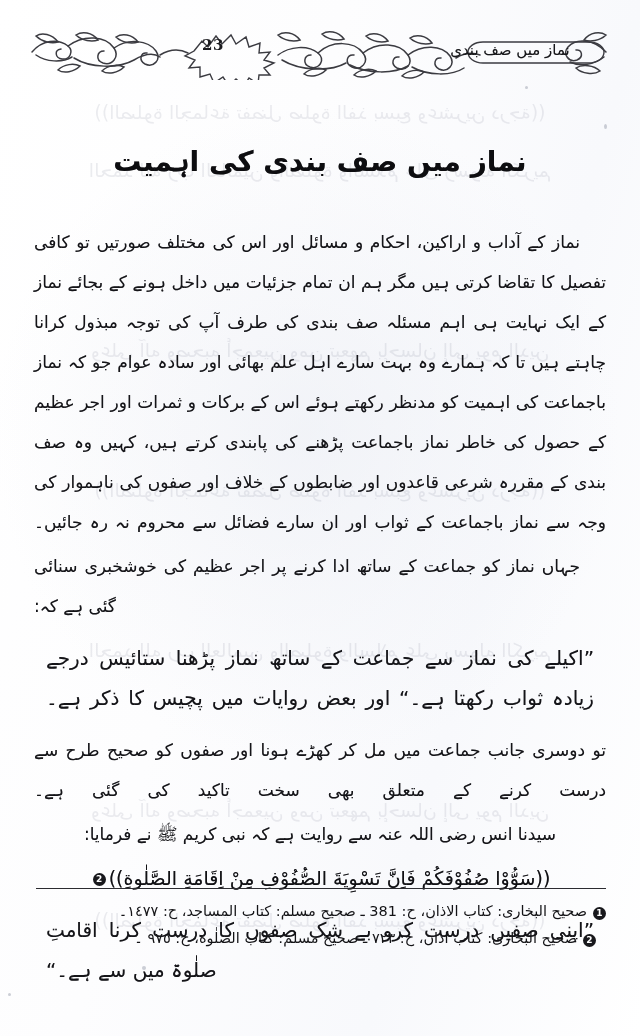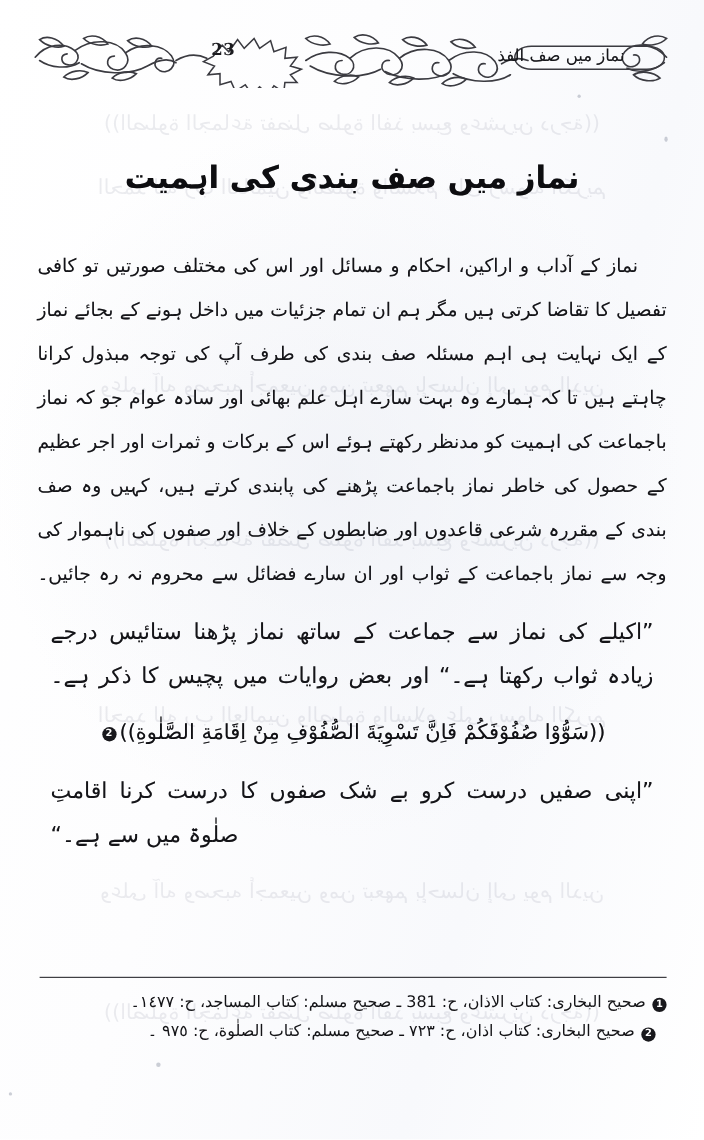--- a/index.html
+++ b/index.html
@@ -62,21 +62,21 @@
     font-size: 15px;
     color: #17171b;
     letter-spacing: 0.4px;
     text-shadow: 0 0 0.5px rgba(0,0,0,0.35);
   }
   .page-number {
     position: absolute;
     top: 36px;
     left: 192px;
     width: 42px;
-    text-align: left;
+    text-align: center;
     font-family: "DejaVu Serif", serif;
     font-size: 15px;
     font-weight: 700;
     color: #1b1b1f;
     letter-spacing: 0.5px;
   }
 
   
   .main-heading {
     position: absolute;
@@ -269,33 +269,36 @@
 
         <path d="M578 30 C 566 17, 548 16, 540 25 C 534 32, 541 41, 549 38 C 556 35, 554 27, 548 28"></path>
         <path d="M576 35 C 566 43, 552 45, 542 40"></path>
         <path d="M556 18 C 562 10, 572 9, 578 13 C 572 19, 562 20, 556 18 Z"></path>
         <path d="M548 46 C 554 52, 566 53, 572 49 C 566 43, 554 42, 548 46 Z"></path>
       </g>
     </svg>
   </div>
 
   <div class="page-number">23</div>
-  <div class="header-title">نماز میں صف الفذ</div>
+  <div class="header-title">نماز میں صف بندی</div>
 
   <h1 class="main-heading">نماز میں صف بندی کی اہمیت</h1>
 
   <div class="body-col">
 
     <p class="para">نماز کے آداب و اراکین، احکام و مسائل اور اس کی مختلف صورتیں تو کافی تفصیل کا تقاضا کرتی ہیں مگر ہم ان تمام جزئیات میں داخل ہونے کے بجائے نماز کے ایک نہایت ہی اہم مسئلہ صف بندی کی طرف آپ کی توجہ مبذول کرانا چاہتے ہیں تا کہ ہمارے وہ بہت سارے اہل علم بھائی اور سادہ عوام جو کہ نماز باجماعت کی اہمیت کو مدنظر رکھتے ہوئے اس کے برکات و ثمرات اور اجر عظیم کے حصول کی خاطر نماز باجماعت پڑھنے کی پابندی کرتے ہیں، کہیں وہ صف بندی کے مقررہ شرعی قاعدوں اور ضابطوں کے خلاف اور صفوں کی ناہموار کی وجہ سے نماز باجماعت کے ثواب اور ان سارے فضائل سے محروم نہ رہ جائیں۔</p>
 
+    <p class="para tail-left">جہاں نماز کو جماعت کے ساتھ ادا کرنے پر اجر عظیم کی خوشخبری سنائی گئی ہے کہ:</p>
 
 
     <p class="translation">”اکیلے کی نماز سے جماعت کے ساتھ نماز پڑھنا ستائیس درجے زیادہ ثواب رکھتا ہے۔“ اور بعض روایات میں پچیس کا ذکر ہے۔</p>
 
-
+    <p class="para no-indent">تو دوسری جانب جماعت میں مل کر کھڑے ہونا اور صفوں کو صحیح طرح سے درست کرنے کے متعلق بھی سخت تاکید کی گئی ہے۔</p>
+
+    <p class="para no-indent tail-center">سیدنا انس رضی اللہ عنہ سے روایت ہے کہ نبی کریم ﷺ نے فرمایا:</p>
 
     <p class="hadith">
       <span>((سَوُّوْا صُفُوْفَكُمْ فَاِنَّ تَسْوِيَةَ الصُّفُوْفِ مِنْ اِقَامَةِ الصَّلٰوةِ))</span><span class="fn-ref">2</span>
     </p>
 
     <p class="translation tail-left">”اپنی صفیں درست کرو بے شک صفوں کا درست کرنا اقامتِ صلٰوۃ میں سے ہے۔“</p>
   </div>
 
   <div class="footnotes">
     <div class="fn-rule"></div>

